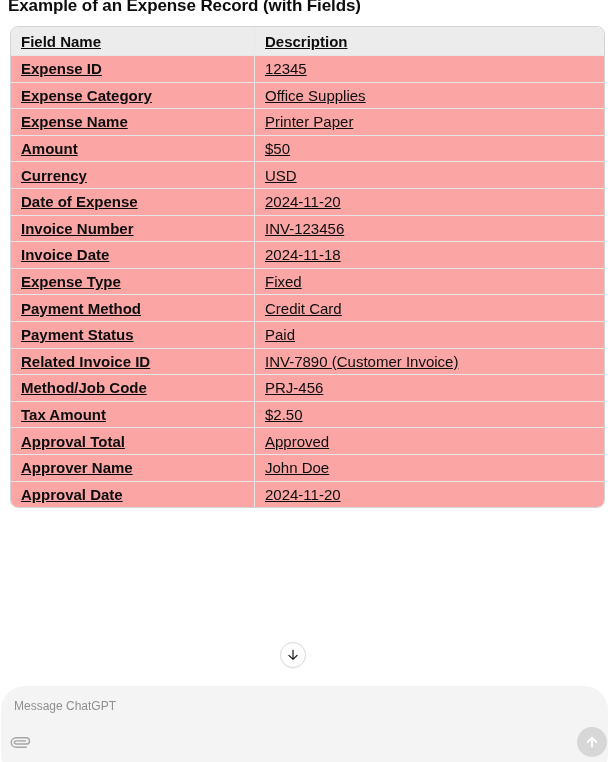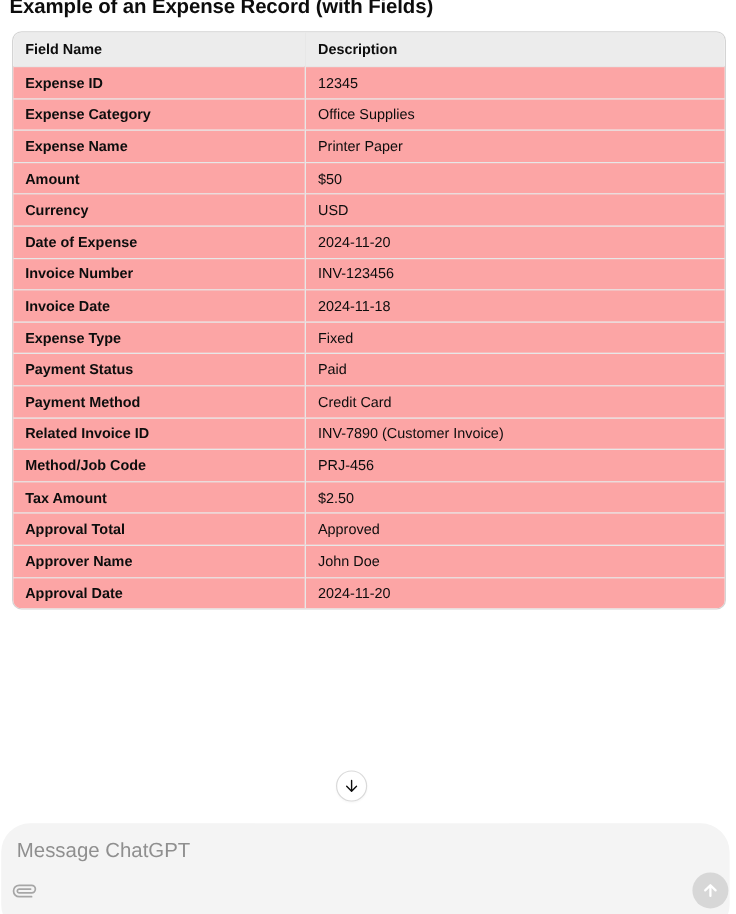--- a/index.html
+++ b/index.html
@@ -36,21 +36,22 @@
     border: 1px solid #d4d4d4;
     border-radius: 8px;
     overflow: hidden;
     background: #ffffff;
     box-sizing: border-box;
   }
   table.expense-table {
     width: 100%;
     border-collapse: separate;
     border-spacing: 0;
-    font-size: 12px;
+    font-size: 15px;
+    text-decoration: underline;
   }
   table.expense-table th {
     background: #ececec;
     height: 28px;
     font-weight: 600;
     text-align: left;
     padding: 0 10px;
     box-sizing: border-box;
   }
   table.expense-table td {
@@ -111,21 +112,21 @@
     top: 0;
     width: 100%;
     height: 38px;
     box-sizing: border-box;
     background: transparent;
     border: none;
     outline: none;
     resize: none;
     padding: 13px 14px 0 13px;
     font-family: "Liberation Sans", sans-serif;
-    font-size: 17px;
+    font-size: 12px;
     color: #0d0d0d;
   }
   .composer textarea::placeholder {
     color: #8f8f8f;
     opacity: 1;
   }
   .attach-btn {
     position: absolute;
     left: 7px;
     top: 44px;
@@ -212,27 +213,27 @@
     <td>Invoice Date</td>
     <td>2024-11-18</td>
   </tr>
 
   <tr>
     <td>Expense Type</td>
     <td>Fixed</td>
   </tr>
 
   <tr>
+    <td>Payment Method</td>
+    <td>Credit Card</td>
+  </tr>
+
+  <tr>
     <td>Payment Status</td>
     <td>Paid</td>
-  </tr>
-
-  <tr>
-    <td>Payment Method</td>
-    <td>Credit Card</td>
   </tr>
 
 
   <tr>
     <td>Related Invoice ID</td>
     <td>INV-7890 (Customer Invoice)</td>
   </tr>
 
   <tr>
     <td>Method/Job Code</td>

